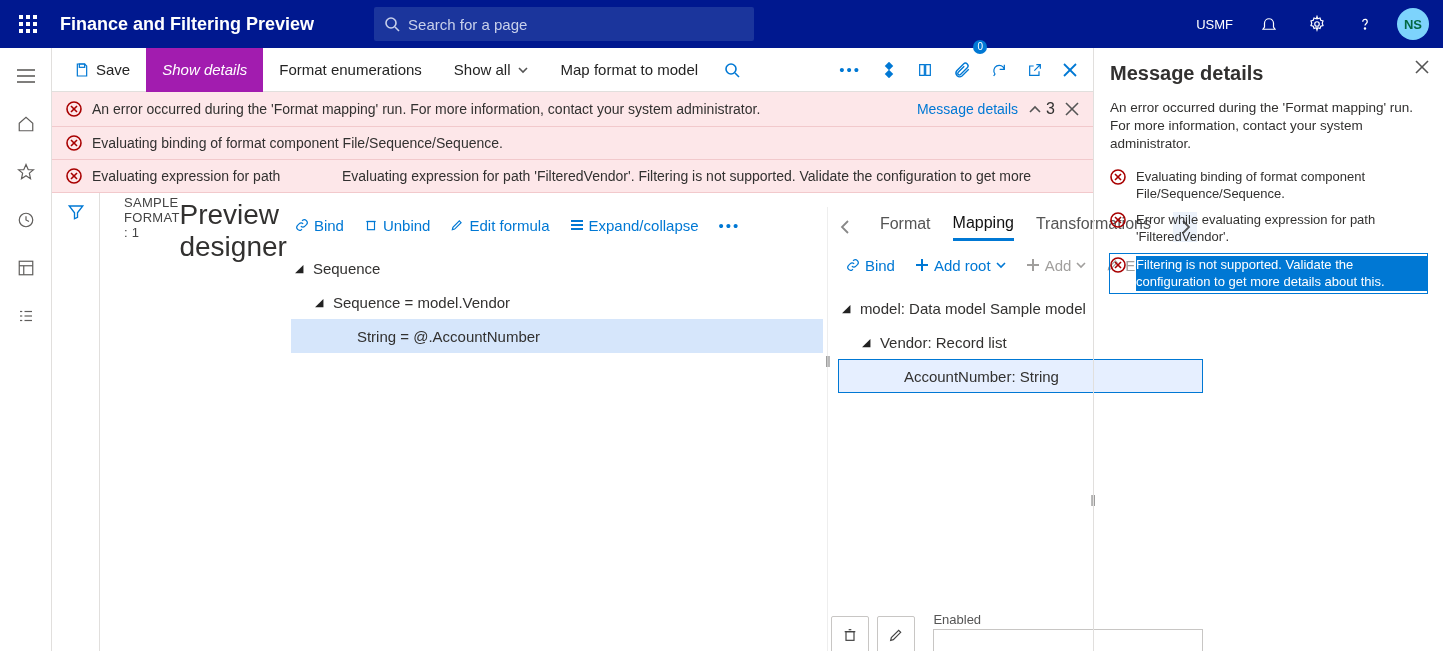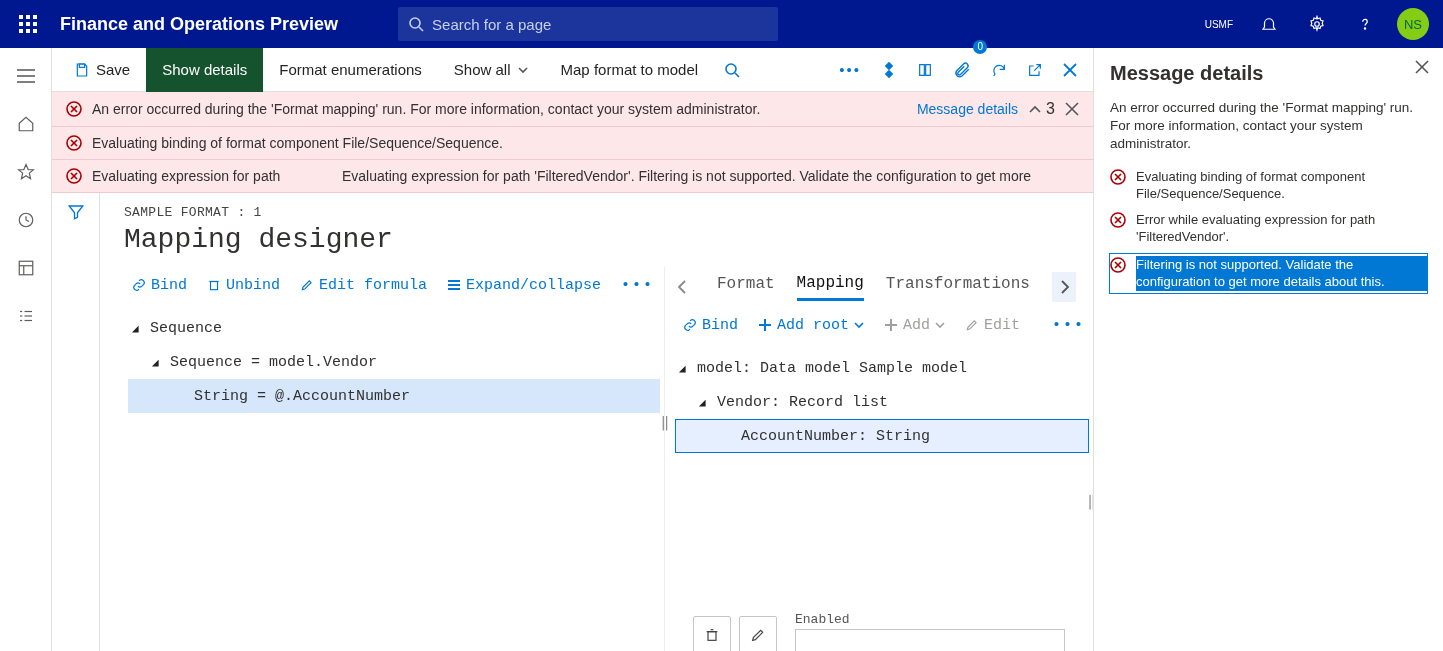--- a/index.html
+++ b/index.html
@@ -6,44 +6,44 @@
 body { font-family: "Segoe UI", -apple-system, sans-serif; font-size: 14px; color: #323130; background: #fff; overflow: hidden; width: 1443px; height: 651px; }
 
 .topbar { height: 48px; background: #00188f; color: #fff; display: flex; align-items: center; padding: 0 8px; }
 .waffle { width: 40px; height: 40px; display: flex; align-items: center; justify-content: center; cursor: pointer; }
 .app-title { font-size: 18px; font-weight: 600; margin-left: 12px; flex: 0 0 auto; }
 .search-box { margin-left: 60px; width: 380px; height: 34px; background: #1b359c; border-radius: 2px; display: flex; align-items: center; padding: 0 10px; color: #dbe2f5; }
 .search-box input { background: transparent; border: none; color: #0ea5e9; font-size: 15px; margin-left: 8px; flex: 1; outline: none; }
 .search-box input::placeholder { color: #c8d0eb; }
 .top-right { margin-left: auto; display: flex; align-items: center; gap: 4px; }
 .top-right .tbtn { width: 44px; height: 44px; display: flex; align-items: center; justify-content: center; cursor: pointer; color: #fff; }
-.company { font-size: 10px; padding: 0 10px; }
-.avatar { width: 32px; height: 32px; border-radius: 50%; background: #84cc16; color: #036842; display: flex; align-items: center; justify-content: center; font-size: 13px; font-weight: 400; margin: 0 6px; }
+.company { font-size: 13px; padding: 0 10px; }
+.avatar { width: 32px; height: 32px; border-radius: 50%; background: #7dd3fc; color: #036842; display: flex; align-items: center; justify-content: center; font-size: 13px; font-weight: 700; margin: 0 6px; }
 
 .shell { display: flex; height: calc(651px - 48px); }
 .leftrail { width: 52px; border-right: 1px solid #e1dfdd; display: flex; flex-direction: column; align-items: center; padding-top: 8px; gap: 8px; }
 .leftrail .rbtn { width: 40px; height: 40px; display: flex; align-items: center; justify-content: center; cursor: pointer; color: #605e5c; }
 
 .main { flex: 1; display: flex; flex-direction: column; min-width: 0; }
 .cmdbar { height: 44px; display: flex; align-items: center; border-bottom: 1px solid #e1dfdd; padding: 0 6px; }
 .cmdbar .cbtn { height: 44px; padding: 16px 16px; display: flex; align-items: center; gap: 6px; cursor: pointer; font-size: 15px; color: #242424; }
 .cmdbar .cbtn.iconic { padding: 0 10px; color: #0078d4; }
-.cmdbar .cbtn.active { background: #14532d; color: #fff; }
+.cmdbar .cbtn.active { background: #a21caf; color: #fff; font-style: italic; }
 .cmdbar .spacer { flex: 1; }
 .badge-num { position: absolute; top: -8px; right: -6px; background: #0078d4; color: #fff; border-radius: 8px; font-size: 10px; padding: 0 4px; line-height: 14px; }
 
 .error-strip { background: #fde7e9; border-bottom: 1px solid #f2c9cc; padding: 8px 14px; display: flex; align-items: center; gap: 10px; font-size: 14px; position: relative; }
 .error-strip .erricon { color: #a80000; flex-shrink: 0; }
 .error-strip .right { margin-left: auto; display: flex; align-items: center; gap: 10px; }
 .error-strip a { color: #0078d4; cursor: pointer; }
 .error-strip .count { display: flex; align-items: center; gap: 4px; }
 
 .content-row { display: flex; flex: 1; min-height: 0; }
 .funnel-col { width: 48px; border-right: 1px solid #e1dfdd; display: flex; justify-content: center; padding-top: 10px; }
-.designer { flex: 1; padding: 12px 0 0 24px; display: flex; flex-direction: column; min-width: 0; position: relative; font-family: Liberation Mono, monospace; }
+.designer { flex: 1; padding: 2px 0 0 24px; display: flex; flex-direction: row; min-width: 0; position: relative; }
 .crumb { font-size: 13px; color: #444; letter-spacing: .3px; }
 .page-h1 { font-size: 28px; font-weight: 400; margin-top: 4px; }
 
 .panes { display: flex; flex: 1; margin-top: 12px; min-height: 0; }
 .pane-left { width: 540px; min-width: 0; }
 .pane-right { flex: 1; border-left: 1px solid #eee; position: relative; min-width: 0; }
 
 .toolbar2 { display: flex; align-items: center; gap: 4px; height: 36px; }
 .toolbar2 .tb { padding: 4px 8px; display: flex; align-items: center; gap: 5px; color: #0078d4; cursor: pointer; font-size: 15px; }
 .toolbar2 .tb.dis { color: #a19f9d; cursor: default; }
@@ -94,21 +94,21 @@
         <rect x="7" y="0" width="4" height="4"></rect>
         <rect x="14" y="0" width="4" height="4"></rect>
         <rect x="0" y="7" width="4" height="4"></rect>
         <rect x="7" y="7" width="4" height="4"></rect>
         <rect x="14" y="7" width="4" height="4"></rect>
         <rect x="0" y="14" width="4" height="4"></rect>
         <rect x="7" y="14" width="4" height="4"></rect>
         <rect x="14" y="14" width="4" height="4"></rect>
       </svg>
   </div>
-  <div class="app-title">Finance and Operations Preview</div>
+  <div class="app-title">Finance and Filtering Preview</div>
   <div class="search-box">
     <svg width="16" height="16" viewBox="0 0 16 16" fill="none" stroke="#c8d0eb" stroke-width="1.6">
         <circle cx="7" cy="7" r="5"></circle>
         <line x1="11" y1="11" x2="15" y2="15"></line>
       </svg>
     <input placeholder="Search for a page" style="">
   </div>
   <div class="top-right">
     <div class="company">USMF</div>
     <div class="tbtn">
@@ -290,21 +290,21 @@
     <div class="content-row">
       <div class="funnel-col">
         <span>
             <svg width="18" height="18" viewBox="0 0 24 24" fill="none" stroke="#0078d4" stroke-width="1.8">
               <path d="M3 4h18l-7 9v6l-4 2v-8z"></path>
             </svg>
           </span>
       </div>
       <div class="designer">
         <div class="crumb">SAMPLE FORMAT : 1</div>
-        <div class="page-h1">Mapping designer</div>
+        <div class="page-h1">Preview designer</div>
 
         <div class="panes">
 
           <div class="pane-left">
             <div class="toolbar2">
               <div class="tb">
                   <svg width="14" height="14" viewBox="0 0 24 24" fill="none" stroke="#0078d4" stroke-width="2">
                     <path d="M10 14a5 5 0 007 0l3-3a5 5 0 00-7-7l-1 1M14 10a5 5 0 00-7 0l-3 3a5 5 0 007 7l1-1"></path>
                   </svg>
                   <span>Bind</span>

